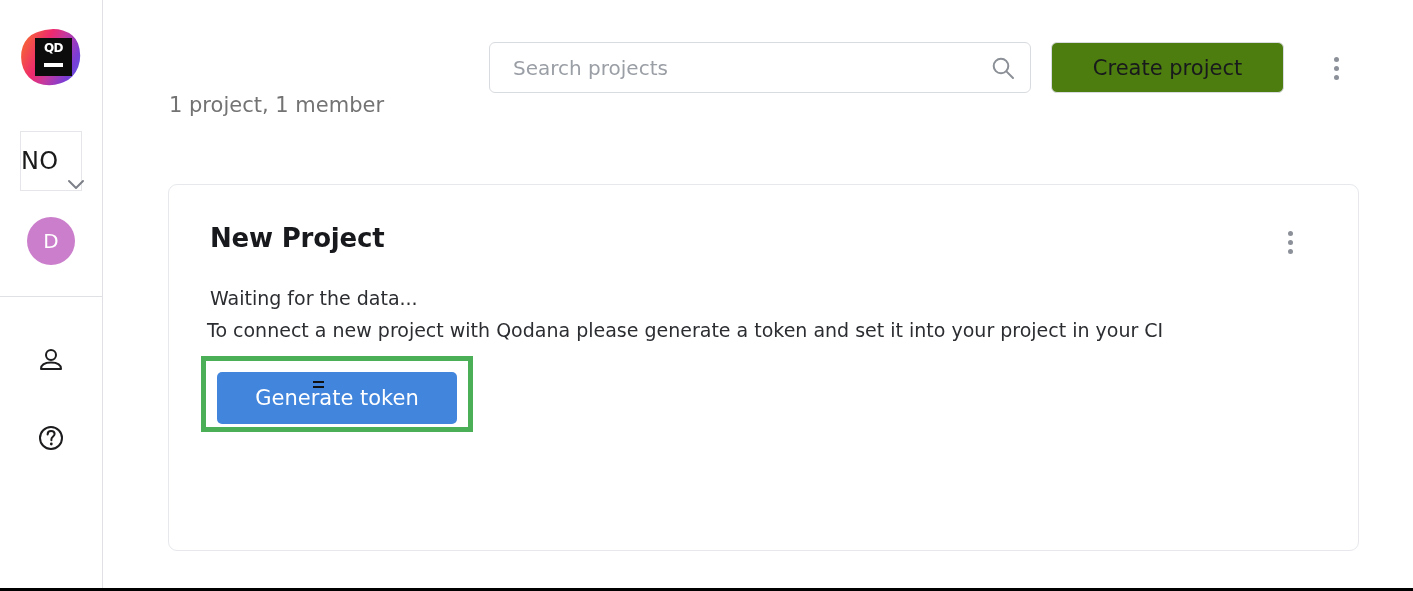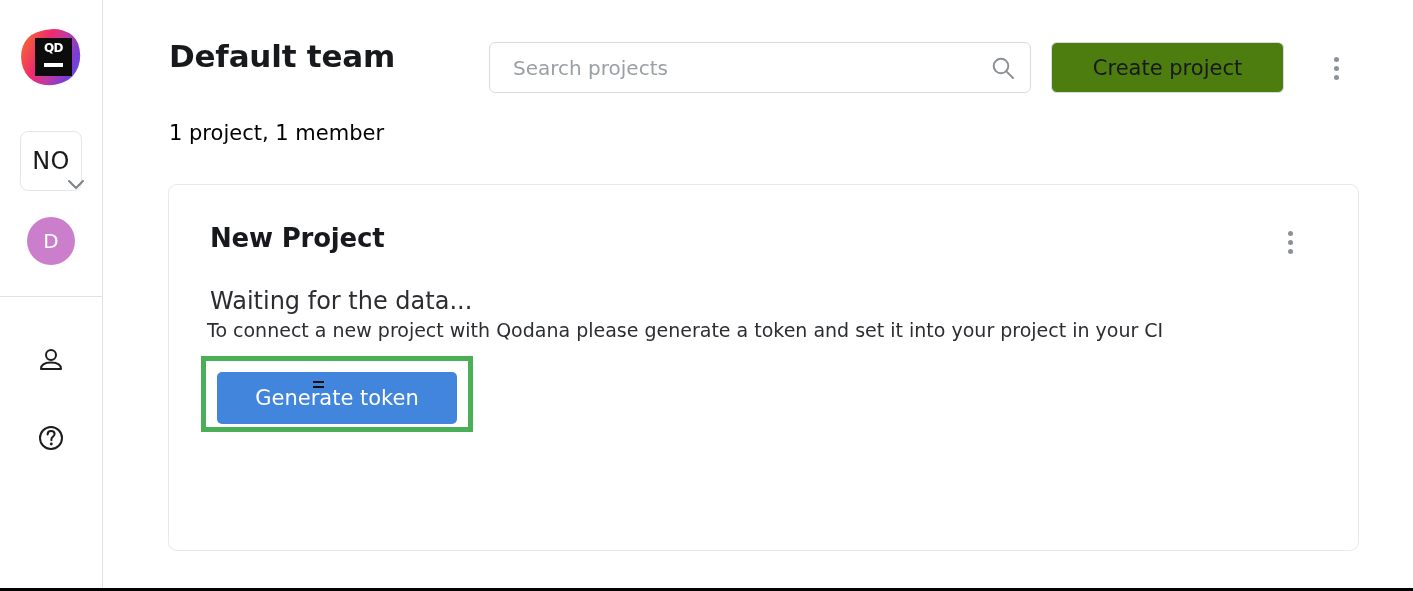--- a/index.html
+++ b/index.html
@@ -62,25 +62,24 @@
     left: 9px; top: 25px;
     width: 19px; height: 4px;
     background: #ffffff;
   }
 
   .org-box {
     position: absolute;
     left: 20px; top: 131px;
     width: 62px; height: 60px;
     border: 1px solid #e4e6ea;
-    border-radius: 8px;
-    background: #ffffff;
-    display: flex;
-    align-items: center;
-    justify-content: center;
+    border-radius: 0;
+    background: #ffffff;
+    display: flex;
+    align-items: center;
     font-size: 24px;
     color: #1a1a1a;
     letter-spacing: 0.3px;
   }
   .org-chevron {
     position: absolute;
     left: 66px; top: 176px;
     width: 20px; height: 14px;
   }
 
@@ -128,22 +127,21 @@
     left: 66px; top: 38px;
     font-size: 31px;
     font-weight: 700;
     color: #18191c;
     letter-spacing: -0.2px;
   }
   #page-subtitle {
     position: absolute;
     left: 66px; top: 93px;
     font-size: 21px;
-    color: #000000;
-    margin-top: 28px;
+    color: #737373;
   }
 
   #search-box {
     position: absolute;
     left: 386px; top: 42px;
     width: 542px; height: 51px;
     border: 1px solid #d8dbe0;
     border-radius: 6px;
     background: #ffffff;
     padding-left: 14px;
@@ -228,21 +226,21 @@
     display: flex;
     flex-direction: column;
     align-items: center;
     justify-content: center;
     gap: 4px;
     padding: 0;
   }
   #status-line {
     position: absolute;
     left: 41px; top: 102px;
-    font-size: 24px;
+    font-size: 19px;
     color: #2b2d31;
   }
   #hint-line {
     position: absolute;
     left: 38px; top: 134px;
     font-size: 19px;
     color: #2b2d31;
     white-space: nowrap;
   }
 
@@ -328,21 +326,20 @@
       <svg width="32" height="32" viewBox="0 0 32 32" fill="none" xmlns="http://www.w3.org/2000/svg">
         <circle cx="16" cy="16" r="11" stroke="#1c1c1e" stroke-width="2"></circle>
         <path d="M12.6 12.4 C12.6 10.3 14.1 9 16.1 9 C18.1 9 19.6 10.2 19.6 12.1 C19.6 14.4 16.4 14.7 16.4 17.3 L16.4 18.2" stroke="#1c1c1e" stroke-width="2" stroke-linecap="round" fill="none"></path>
         <circle cx="16.3" cy="22" r="1.4" fill="#1c1c1e"></circle>
       </svg>
     </div>
   </div>
 
   <div id="header">
 
-    <div id="page-title">Default team</div>
     <div id="page-subtitle">1 project, 1 member</div>
 
     <div id="search-box">
       <input id="search-input" type="text" placeholder="Search projects" style="">
       <div id="search-icon-wrap">
         <svg width="26" height="26" viewBox="0 0 26 26" fill="none" xmlns="http://www.w3.org/2000/svg">
           <circle cx="11" cy="11" r="7.3" stroke="#8b8f96" stroke-width="2"></circle>
           <path d="M16.4 16.4 L23 23" stroke="#8b8f96" stroke-width="2" stroke-linecap="round"></path>
         </svg>
       </div>

